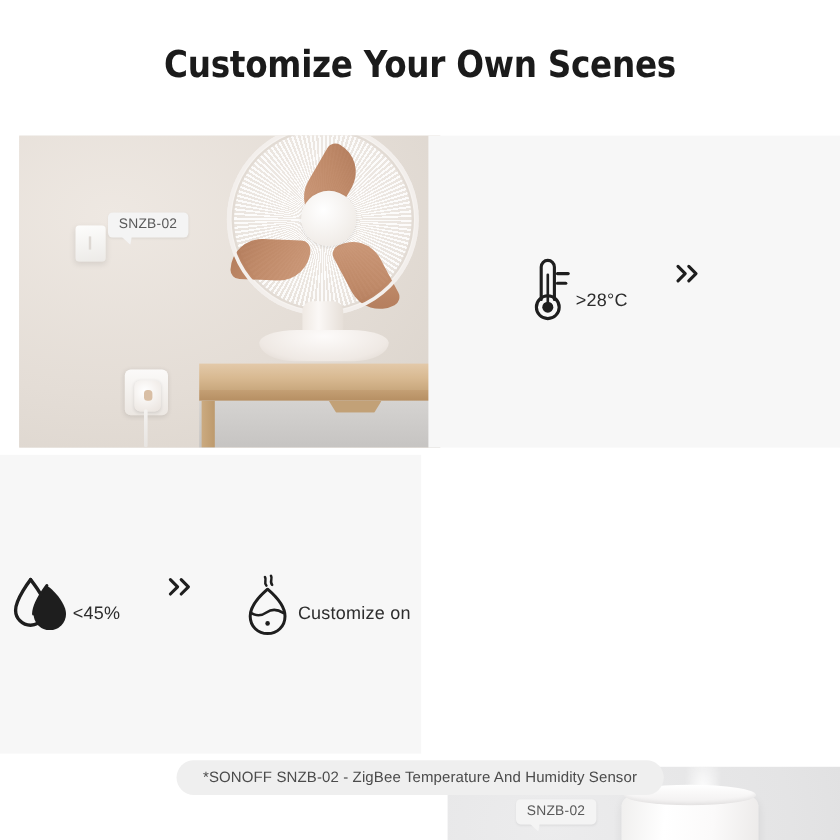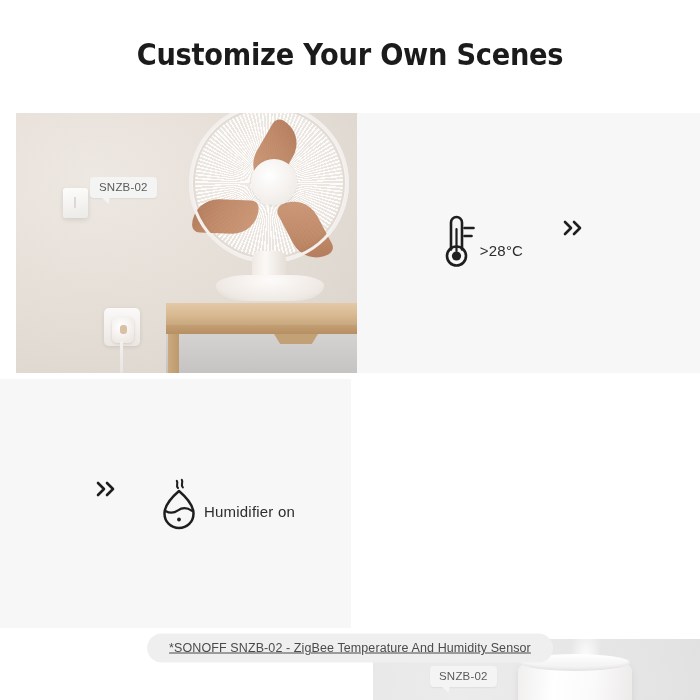--- a/index.html
+++ b/index.html
@@ -258,21 +258,20 @@
     left: 50%;
     top: 648px;
     transform: translate(-50%, -50%);
     background: #efefef;
     border-radius: 15px;
     padding: 7px 22px 8px;
     font-size: 12.5px;
     color: #4b4b4b;
     letter-spacing: .1px;
     white-space: nowrap;
-    text-decoration: underline;
   }
 </style>
 </head>
 <body>
 
 <div class="page-title">Customize Your Own Scenes</div>
 
 <div class="grid">
 
   <div class="cell cell-tl photo-fan">
@@ -335,20 +334,31 @@
 
       <div class="gap-b"></div>
 
 
     </div>
   </div>
 
   <div class="cell cell-bl panel">
     <div class="rule-row">
 
+      <div class="rule-item">
+        <div class="rule-icon">
+          <svg width="52" height="54" viewBox="0 0 52 54" fill="none">
+            <path d="M16.5 6C16.5 6 4 22 4 31.5A12.5 12.5 0 0 0 16.5 44a12.2 12.2 0 0 0 6-1.6" stroke="#1e1e1e" stroke-width="2.8" stroke-linecap="round" fill="none"></path>
+            <path d="M16.5 6c3.2 4.1 7 9.5 9.4 14" stroke="#1e1e1e" stroke-width="2.8" stroke-linecap="round" fill="none"></path>
+            <path d="M30 11c-4 5.6 -11 16 -11 23.6A13.5 13.5 0 1 0 46 34.6C46 27 37.6 16 30 11z" fill="#1e1e1e"></path>
+            <path d="M30 11c-4 5.6 -11 16 -11 23.6" stroke="#1e1e1e" stroke-width="2.6" stroke-linecap="round" fill="none"></path>
+          </svg>
+        </div>
+        <div class="rule-label">&lt;45%</div>
+      </div>
 
       <div class="gap-a"></div>
 
       <div class="rule-arrow">
         <svg width="26" height="20" viewBox="0 0 26 20" fill="none" stroke="#1e1e1e" stroke-width="2.6" stroke-linecap="round" stroke-linejoin="round">
           <path d="M6 4l6 6-6 6"></path>
           <path d="M15 4l6 6-6 6"></path>
         </svg>
       </div>
 
@@ -357,21 +367,21 @@
       <div class="rule-item">
         <div class="rule-icon">
           <svg width="50" height="62" viewBox="0 0 50 62" fill="none" stroke="#1e1e1e" stroke-width="2.5" stroke-linecap="round" stroke-linejoin="round">
             <path d="M25 18c-7 6 -14.5 14 -14.5 22.5C10.5 49 17 55 25 55s14.5-6 14.5-14.5C39.5 32 32 24 25 18z"></path>
             <path d="M11.5 38c4.5 2.6 8.5 2.2 12.5-0.6 4.2-2.9 8.6-3.2 14 0.4" stroke-width="2.2"></path>
             <circle cx="25" cy="46.5" r="1.9" fill="#1e1e1e" stroke="none"></circle>
             <path d="M24 15c-2.6-2.6 0.6-4.6 -1.2-7.2" stroke-width="2.1"></path>
             <path d="M28.8 14.4c-2.6-2.8 0.8-4.8 -1-7.6" stroke-width="2.1"></path>
           </svg>
         </div>
-        <div class="rule-label">Humidifier on</div>
+        <div class="rule-label">Customize on</div>
       </div>
 
     </div>
   </div>
 
   <div class="cell cell-br photo-hum">
 
     <div class="ph-mist"></div>
     <div class="ph-hum-body"></div>
     <div class="ph-hum-top"></div>

